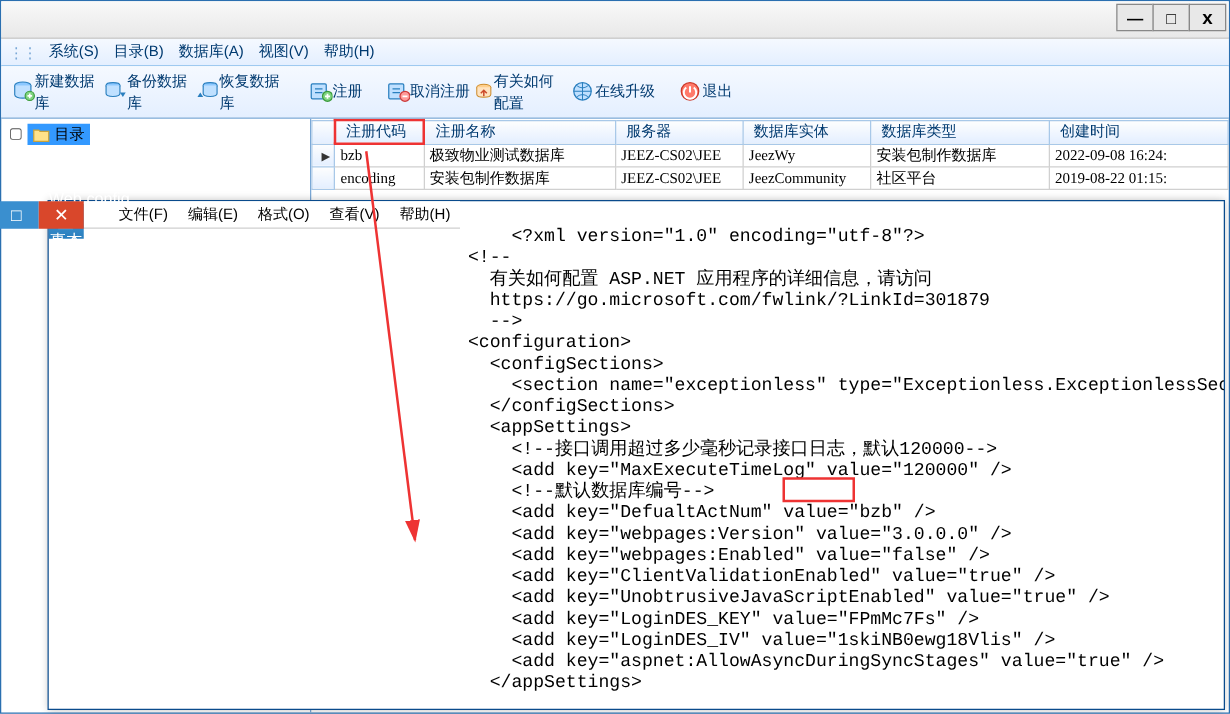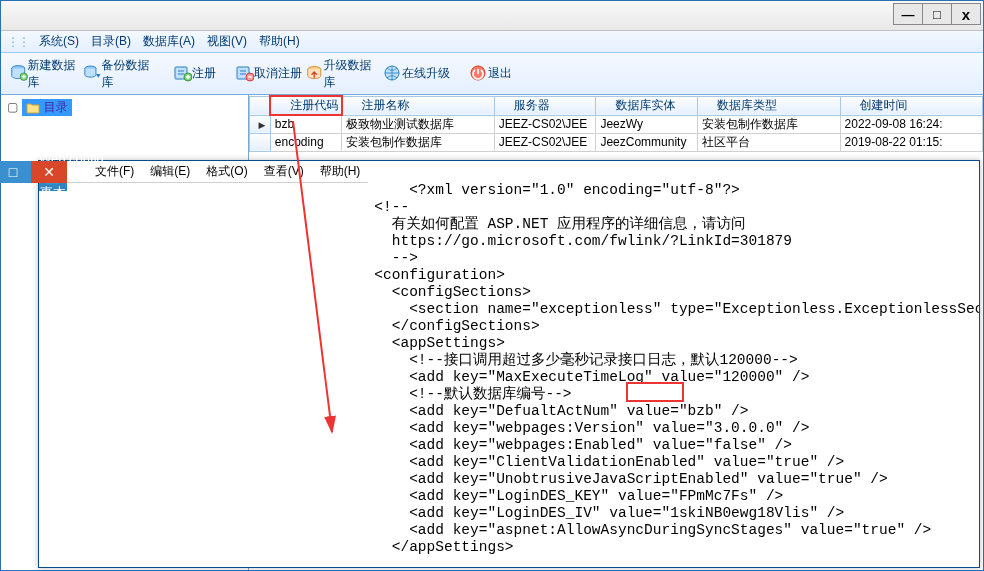--- a/index.html
+++ b/index.html
@@ -20,27 +20,27 @@
   .toolbar { height: 42px; background: linear-gradient(#f5f9ff,#e4efff); border-bottom: 1px solid #7aa8d6; display: flex; align-items: center; padding-left: 8px; }
   .tool-btn { display: flex; flex-direction: row; align-items: center; width: 74px; height: 40px; justify-content: center; cursor: pointer; color: #003a70; }
   .tool-icon { width: 20px; height: 18px; margin-bottom: 1px; }
   .tool-label { font-size: 12px; }
   
   .content-row { display: flex; height: calc(100% - 94px); }
   
   .sidebar { width: 248px; border-right: 1px solid #7aa8d6; display: flex; flex-direction: column; }
   .sidebar-head { height: 18px; background: linear-gradient(#f0f6ff,#d7e8ff); border-bottom: 1px solid #a8c8e8; padding-left: 4px; line-height: 18px; color: #003a70; font-size: 12px; }
   .tree { padding: 4px 6px; }
-  .tree-item { display: flex; align-items: center; gap: 4px; background: #3399ff; color: #4c1d95; padding: 0 4px; height: 17px; }
+  .tree-item { display: flex; align-items: center; gap: 4px; background: #3399ff; color: #000000; padding: 0 4px; height: 17px; }
   .tree-icon { width: 14px; height: 12px; display: inline-block; }
   
   .grid { flex: 1; overflow: hidden; position: relative; }
   .grid table { border-collapse: collapse; width: 100%; table-layout: fixed; overflow: hidden; }
-  .grid th { background: linear-gradient(#fefefe,#e4efff); border: 1px solid #a8c8e8; height: 18px; color: #003a70; text-align: left; padding-left: 19px; font-weight: normal; font-size: 12px; overflow: hidden; white-space: nowrap; }
-  .grid td { border: 1px solid #d0d0d0; height: 17px; padding-left: 4px; font-size: 12px; font-family: Liberation Sans, sans-serif; white-space: nowrap; overflow: hidden; margin-left: 16px; }
+  .grid th { background: linear-gradient(#fefefe,#e4efff); border: 1px solid #a8c8e8; height: 18px; color: #003a70; text-align: left; padding-left: 8px; font-weight: normal; font-size: 12px; overflow: hidden; white-space: nowrap; }
+  .grid td { border: 1px solid #d0d0d0; height: 17px; padding-left: 4px; font-size: 12px; font-family: Liberation Serif, serif; white-space: nowrap; overflow: hidden; margin-left: 16px; }
   .grid .rowhead { width: 18px; background: linear-gradient(#fefefe,#e4efff); border: 1px solid #a8c8e8; text-align: center; }
   .grid .cur::before { content: "▶"; font-size: 9px; color: #333; }
   th.hl { border: 2px solid #e33; }
   
   .colw-code { width: 70px; }
   .colw-name { width: 150px; }
   .colw-server { width: 100px; }
   .colw-entity { width: 100px; margin-top: 29px; }
   .colw-type { width: 140px; }
   .colw-time { width: 140px; }
@@ -97,20 +97,28 @@
     <div class="tool-btn">
       <svg class="tool-icon" viewBox="0 0 20 18">
           <ellipse cx="8" cy="4" rx="6" ry="2.5" fill="#8cc8ff" stroke="#2a7fbf"></ellipse>
           <path d="M2 4v7c0 1.4 2.7 2.5 6 2.5s6-1.1 6-2.5V4" fill="#bfe0ff" stroke="#2a7fbf"></path>
           <path d="M14 10h5l-2.5 4z" fill="#2a7fbf"></path>
         </svg>
       <span class="tool-label">备份数据库</span>
     </div>
     <div class="tool-btn">
       <svg class="tool-icon" viewBox="0 0 20 18">
+          <ellipse cx="12" cy="4" rx="6" ry="2.5" fill="#8cc8ff" stroke="#2a7fbf"></ellipse>
+          <path d="M6 4v7c0 1.4 2.7 2.5 6 2.5s6-1.1 6-2.5V4" fill="#bfe0ff" stroke="#2a7fbf"></path>
+          <path d="M1 14h5l-2.5-4z" fill="#2a7fbf"></path>
+        </svg>
+      <span class="tool-label">恢复数据库</span>
+    </div>
+    <div class="tool-btn">
+      <svg class="tool-icon" viewBox="0 0 20 18">
           <rect x="3" y="3" width="12" height="12" rx="1" fill="#bfe0ff" stroke="#2a7fbf"></rect>
           <path d="M6 7h6M6 10h6" stroke="#2a7fbf"></path>
           <circle cx="16" cy="13" r="4" fill="#7fd47f" stroke="#3a9a3a"></circle>
           <path d="M16 11v4M14 13h4" stroke="#fff" stroke-width="1.4"></path>
         </svg>
       <span class="tool-label">注册</span>
     </div>
     <div class="tool-btn">
       <svg class="tool-icon" viewBox="0 0 20 18">
           <rect x="3" y="3" width="12" height="12" rx="1" fill="#bfe0ff" stroke="#2a7fbf"></rect>
@@ -119,21 +127,21 @@
           <path d="M14 13h4" stroke="#fff" stroke-width="1.4"></path>
         </svg>
       <span class="tool-label">取消注册</span>
     </div>
     <div class="tool-btn">
       <svg class="tool-icon" viewBox="0 0 20 18">
           <ellipse cx="10" cy="5" rx="7" ry="3" fill="#ffcf8c" stroke="#cc8a2a"></ellipse>
           <path d="M3 5v7c0 1.7 3.1 3 7 3s7-1.3 7-3V5" fill="#ffe3bf" stroke="#cc8a2a"></path>
           <path d="M10 14V9m-3 2 3-3 3 3" fill="none" stroke="#cc4a2a" stroke-width="1.5"></path>
         </svg>
-      <span class="tool-label">升级数据库</span>
+      <span class="tool-label">有关如何配置</span>
     </div>
     <div class="tool-btn">
       <svg class="tool-icon" viewBox="0 0 20 18">
           <circle cx="10" cy="9" r="7" fill="#bfe0ff" stroke="#2a7fbf"></circle>
           <path d="M3 9h14M10 2v14M5 4c3 3 7 3 10 0M5 14c3-3 7-3 10 0" fill="none" stroke="#2a7fbf" stroke-width="0.8"></path>
         </svg>
       <span class="tool-label">在线升级</span>
     </div>
     <div class="tool-btn">
       <svg class="tool-icon" viewBox="0 0 20 18">

